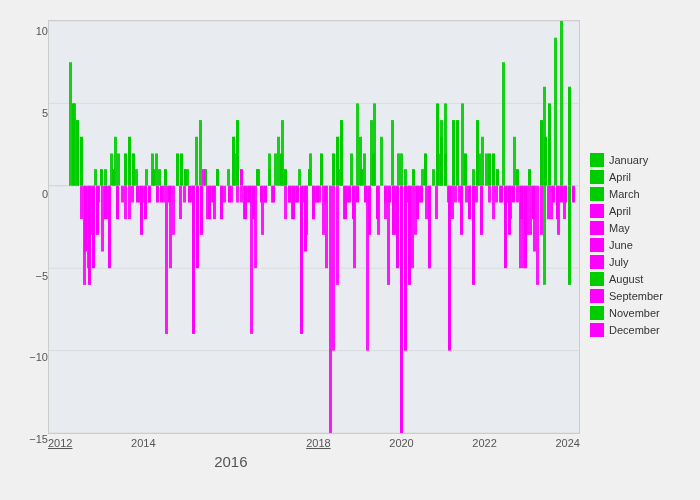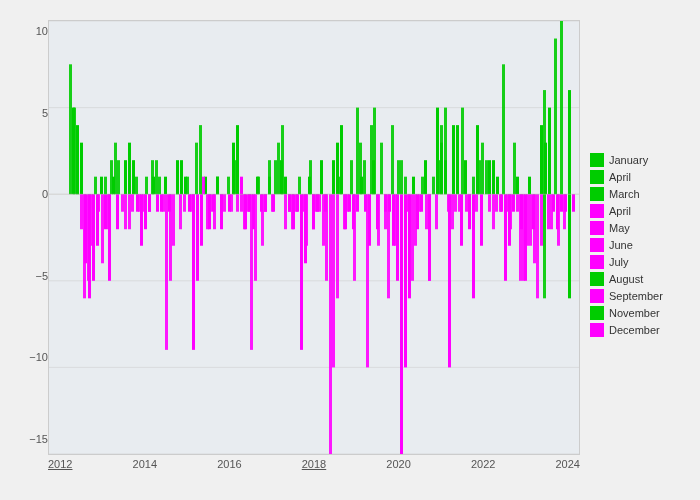--- a/index.html
+++ b/index.html
@@ -378,21 +378,21 @@
           <rect x="511" y="0" width="3" height="168" fill="#00cc00" opacity="0.9"></rect>
           <rect x="514" y="168" width="3" height="34" fill="#ff00ff" opacity="0.9"></rect>
 
           <line x1="0" y1="168" x2="530" y2="168" stroke="#999" stroke-width="0.5" stroke-dasharray="none"></line>
         </svg>
       </div>
 
       <div style="display:flex;justify-content:space-between;padding:3px 0 0 0;width:100%;">
         <span style="font-size:11px;color:#555;text-decoration:underline;">2012</span>
         <span style="font-size:11px;color:#555;">2014</span>
-        <span style="font-size:11px;color:#555;">2016</span>
+        <span style="font-size:15px;color:#555;margin-top:16px;">2016</span>
         <span style="font-size:11px;color:#555;text-decoration:underline;">2018</span>
         <span style="font-size:11px;color:#555;text-align:center;">2020</span>
         <span style="font-size:11px;color:#555;">2022</span>
         <span style="font-size:11px;color:#555;">2024</span>
       </div>
     </div>
 
     <div class="legend">
       <div class="legend-item">
         <div class="legend-color" style="background:#00cc00;"></div>

